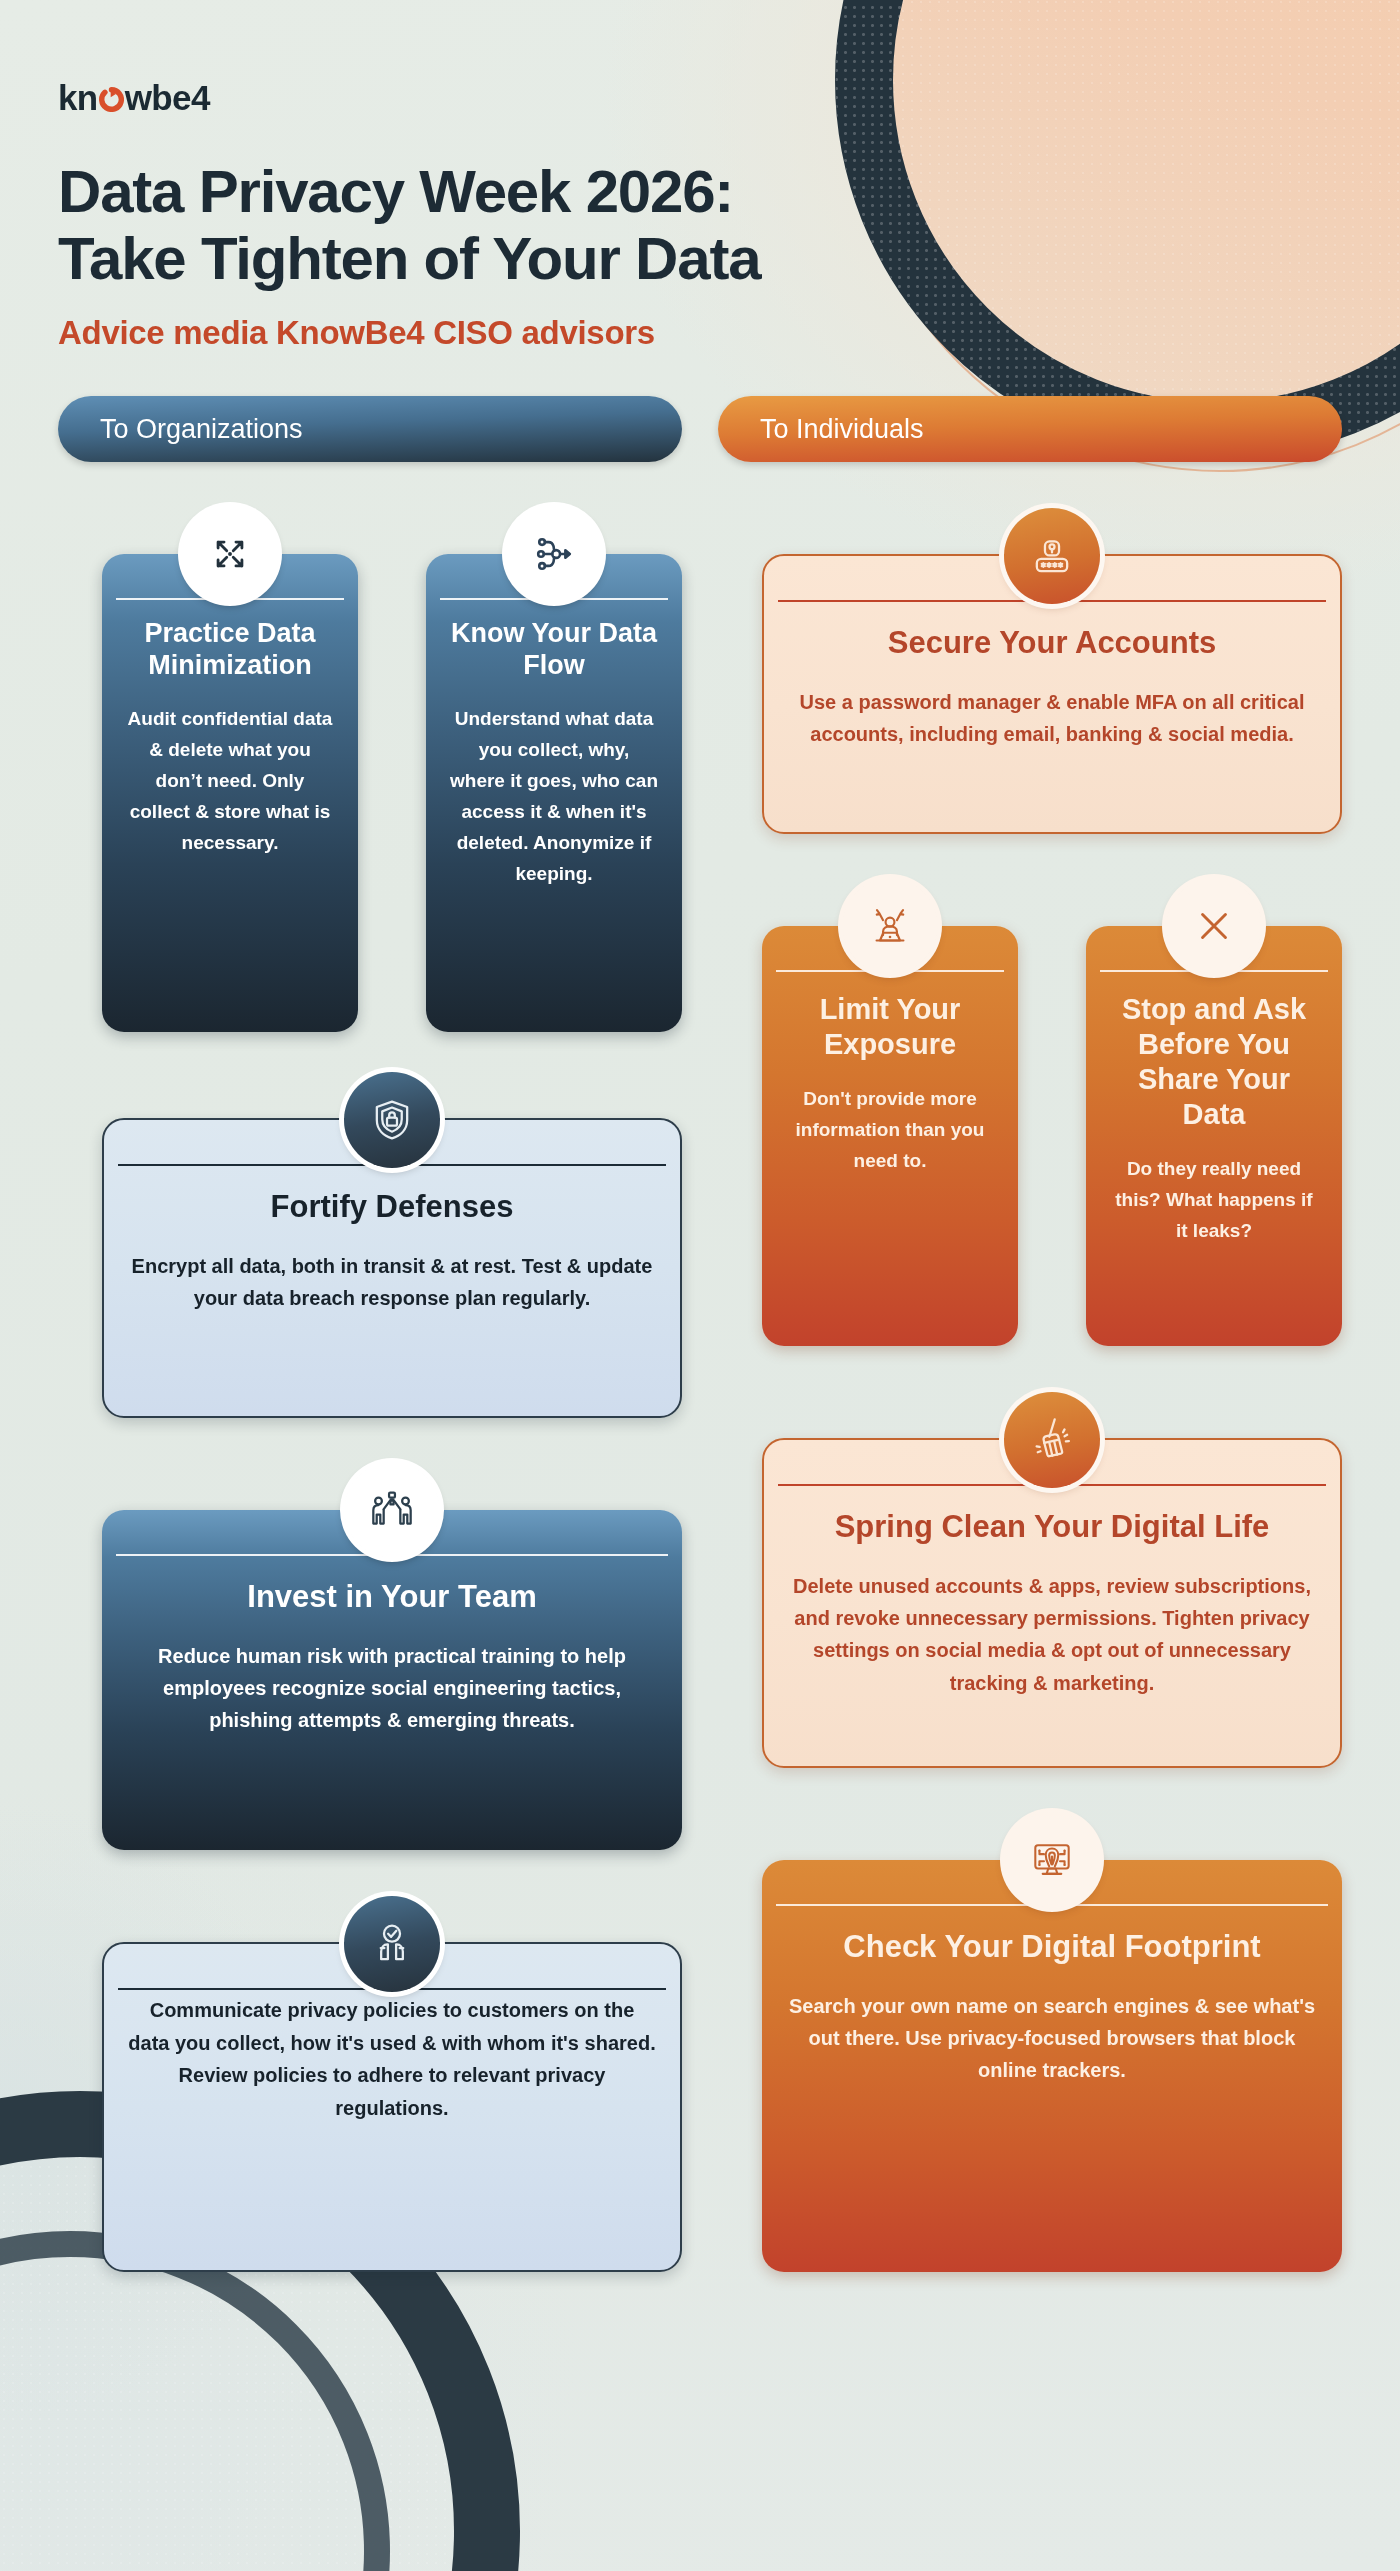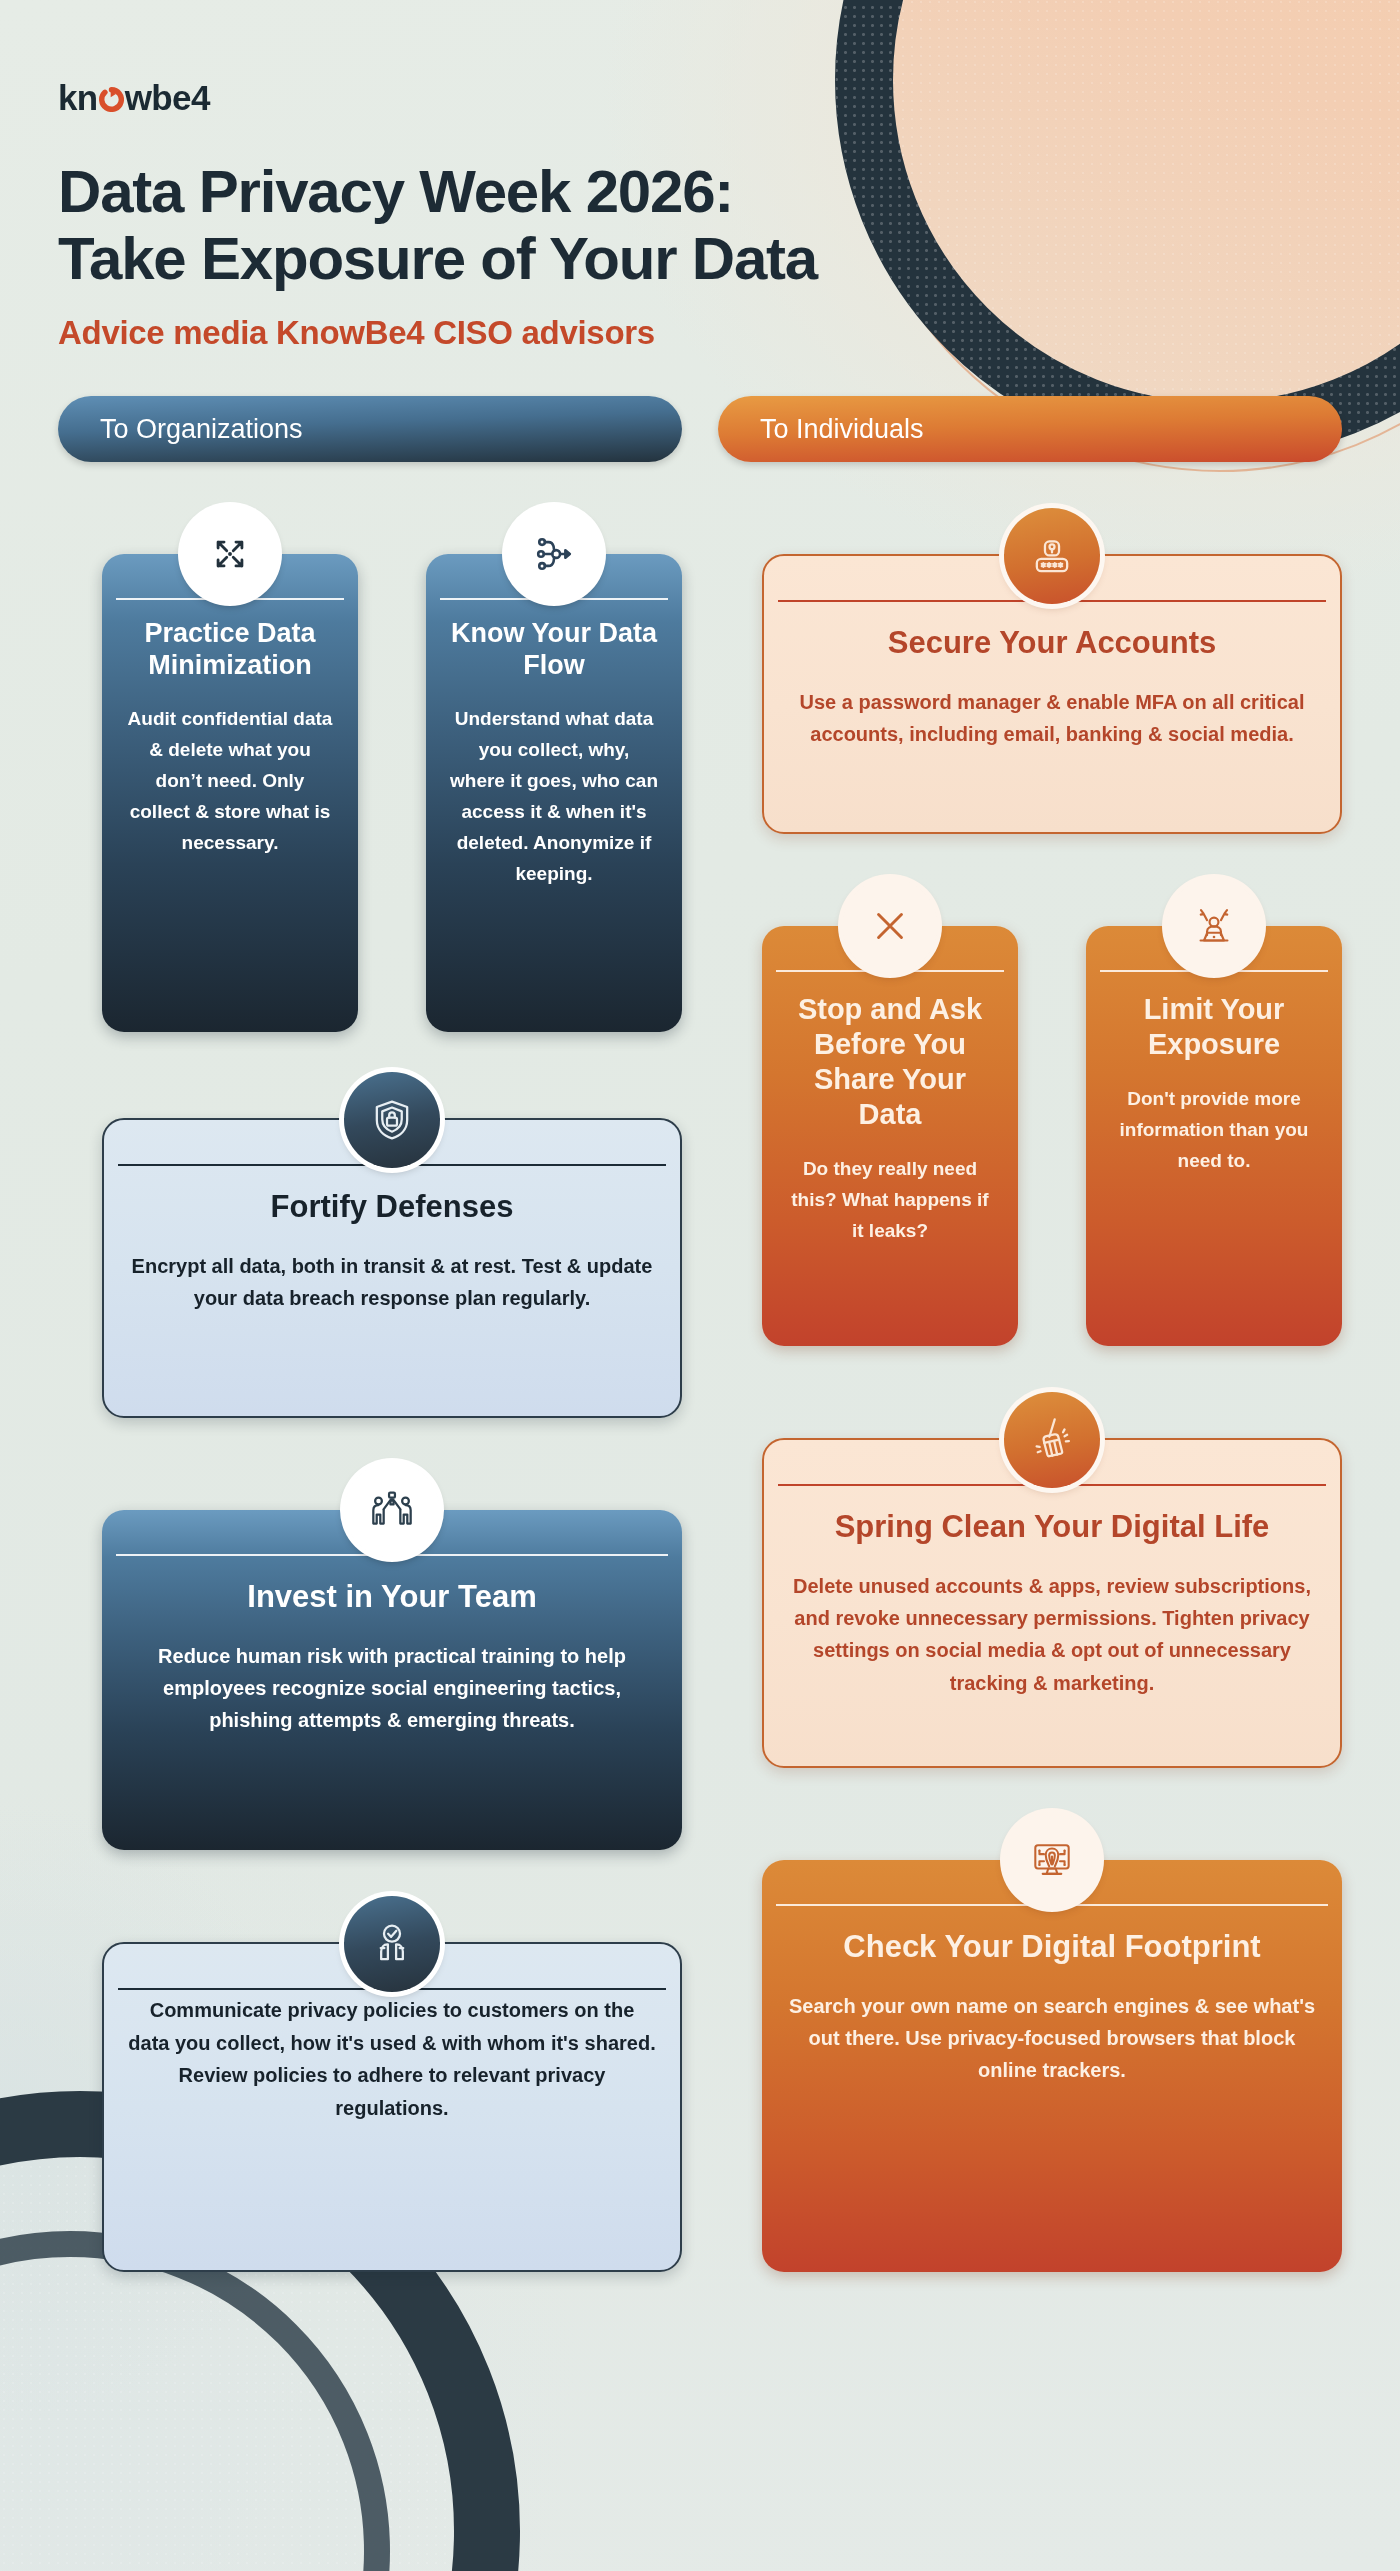--- a/index.html
+++ b/index.html
@@ -198,21 +198,21 @@
           <path d="M12 2.6a9.4 9.4 0 1 1-6.3 2.45" fill="none" stroke="#d94f2b" stroke-width="5.2" stroke-linecap="round"></path>
           <path d="M11.2 3.2 L16.2 6.6 L11.2 9.9 Z" fill="#d94f2b"></path>
         </svg>
       </span>
       <span>wbe4</span>
     </div>
   </div>
 
   <h1 class="title">
     <span>Data Privacy Week 2026:</span><br>
-    <span>Take Exposure of Your Data</span>
+    <span>Take Tighten of Your Data</span>
   </h1>
   <div class="subtitle">Advice media KnowBe4 CISO advisors</div>
 
   <div class="banners">
     <div class="banner banner-org">
       <span>To Organizations</span>
     </div>
     <div class="banner banner-ind">
       <span>To Individuals</span>
     </div>
@@ -334,43 +334,43 @@
         <div class="card-body b-md">Use a password manager &amp; enable MFA on all critical accounts, including email, banking &amp; social media.</div>
       </div>
 
       <div class="sp-40"></div>
 
       <div class="row2">
 
         <div class="card c-orange has-badge" style="flex:1;min-height:420px;">
           <div class="rule"></div>
           <div class="badge">
-            <svg width="50" height="50" viewBox="0 0 48 48" stroke="#c46430" stroke-width="2.8" fill="none" stroke-linecap="round">
-              <path d="M13 13 L35 35 M35 13 L13 35"></path>
-            </svg>
-          </div>
-          <div class="card-title t-md">Stop and Ask Before You Share Your Data</div>
-          <div class="card-body b-sm">Do they really need this? What happens if it leaks?</div>
-        </div>
-
-        <div class="card c-orange has-badge" style="flex:1;min-height:420px;">
-          <div class="rule"></div>
-          <div class="badge">
             <svg width="52" height="52" viewBox="0 0 48 48" stroke="#c46430" stroke-width="2" fill="none" stroke-linecap="round" stroke-linejoin="round">
               <path d="M17.6 18.6 L14.4 12.6 M14.4 12.6 L12 9.4 M14.4 12.6 l-2.6 .9"></path>
               <path d="M30.4 18.6 L33.6 12.6 M33.6 12.6 L36 9.4 M33.6 12.6 l2.6 .9"></path>
               <circle cx="24" cy="20.4" r="4.1"></circle>
               <path d="M17.6 32.4 V29 c0-3 2.9-4.6 6.4-4.6 s6.4 1.6 6.4 4.6 v3.4"></path>
               <path d="M17.8 30.2 h12.4 l3 7.2 H14.8 Z"></path>
               <path d="M11.6 37.4 H36.4"></path>
               <circle cx="24" cy="34.2" r="1.2" fill="#c46430" stroke="none"></circle>
             </svg>
           </div>
           <div class="card-title t-md">Limit Your Exposure</div>
           <div class="card-body b-sm">Don't provide more information than you need to.</div>
+        </div>
+
+        <div class="card c-orange has-badge" style="flex:1;min-height:420px;">
+          <div class="rule"></div>
+          <div class="badge">
+            <svg width="50" height="50" viewBox="0 0 48 48" stroke="#c46430" stroke-width="2.8" fill="none" stroke-linecap="round">
+              <path d="M13 13 L35 35 M35 13 L13 35"></path>
+            </svg>
+          </div>
+          <div class="card-title t-md">Stop and Ask Before You Share Your Data</div>
+          <div class="card-body b-sm">Do they really need this? What happens if it leaks?</div>
         </div>
       </div>
 
       <div class="sp-40"></div>
 
       <div class="card c-cream has-badge" style="min-height:330px;">
         <div class="rule"></div>
         <div class="badge">
           <svg width="52" height="52" viewBox="0 0 48 48" stroke="#fbe6d5" stroke-width="2.1" fill="none" stroke-linecap="round" stroke-linejoin="round">
             <path d="M26.5 5 L21.6 21"></path>

